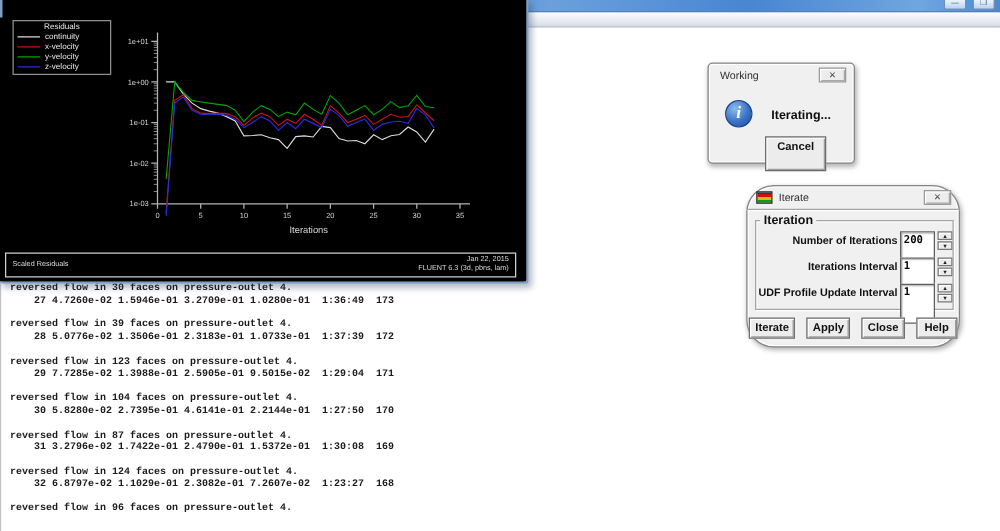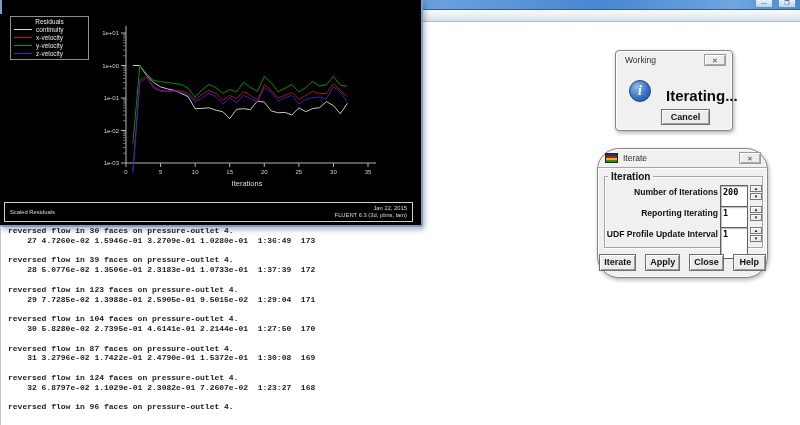--- a/index.html
+++ b/index.html
@@ -65,29 +65,29 @@
   .motif-close { position:absolute; right:6px; top:3px; width:22px; height:12px;
     background:#ededed; border:1px solid #9a9a9a;
     box-shadow:inset 1px 1px 0 #fff, inset -1px -1px 0 #a8a8a8;
     font-size:7px; line-height:11px; text-align:center; color:#4c4c4c; }
   .motif-btn { background:#ececec; border:1px solid #6e6e6e;
     box-shadow:inset 1px 1px 0 #ffffff, inset -1px -1px 0 #9d9d9d;
     font-weight:bold; font-size:9px; color:#111;
     font-family:"Liberation Sans",sans-serif; text-align:center; }
 
   
-  #working-dialog { left:615px; top:50px; width:118px; height:81px; }
+  #working-dialog { left:566px; top:50px; width:118px; height:81px; }
   .info-icon { position:absolute; left:13px; top:29px; width:22px; height:22px;
     border-radius:50%; background:radial-gradient(circle at 35% 30%, #8cbcec, #3a72c4 55%, #1c4d9e);
     border:1px solid #184489; color:#fff; font-family:"Liberation Serif",serif;
     font-style:italic; font-weight:bold; font-size:14px; text-align:center;
     line-height:20px; }
   .working-msg { position:absolute; left:50px; top:36px; font-weight:bold;
-    font-size:15px; color:#0d0d0d; }
-  #cancel-button { position:absolute; left:45px; top:58px; width:49px; height:16px;
+    font-size:10px; color:#0d0d0d; }
+  #cancel-button { position:absolute; left:45px; top:58px; width:49px; height:28px;
     line-height:14px; }
 
   
   #iterate-dialog { left:597px; top:148px; width:171px; height:130px;border-radius:22px; }
   .iterate-icon { position:absolute; left:7px; top:4px; width:13px; height:10px;
     border:1px solid #222;
     background:linear-gradient(#103a78 0 20%, #cc1111 20% 48%, #ddbb00 48% 74%, #119922 74% 100%); }
   #iterate-title { left:25px; }
   .title-sep { position:absolute; left:0; top:18px; width:100%; height:2px;
     border-top:1px solid #a5a5a5; border-bottom:1px solid #fdfdfd; }
@@ -265,21 +265,21 @@
     <div class="field-row" style="top:8px;">
       <div class="field-label">Number of Iterations</div>
       <div class="field-input">200</div>
       <div class="spinner">
         <div class="spin-btn">▲</div>
         <div class="spin-btn">▼</div>
       </div>
     </div>
 
     <div class="field-row" style="top:29px;">
-      <div class="field-label">Reporting Iterating</div>
+      <div class="field-label">Iterations Interval</div>
       <div class="field-input">1</div>
       <div class="spinner">
         <div class="spin-btn">▲</div>
         <div class="spin-btn">▼</div>
       </div>
     </div>
 
     <div class="field-row" style="top:50px;">
       <div class="field-label">UDF Profile Update Interval</div>
       <div class="field-input">1</div>

